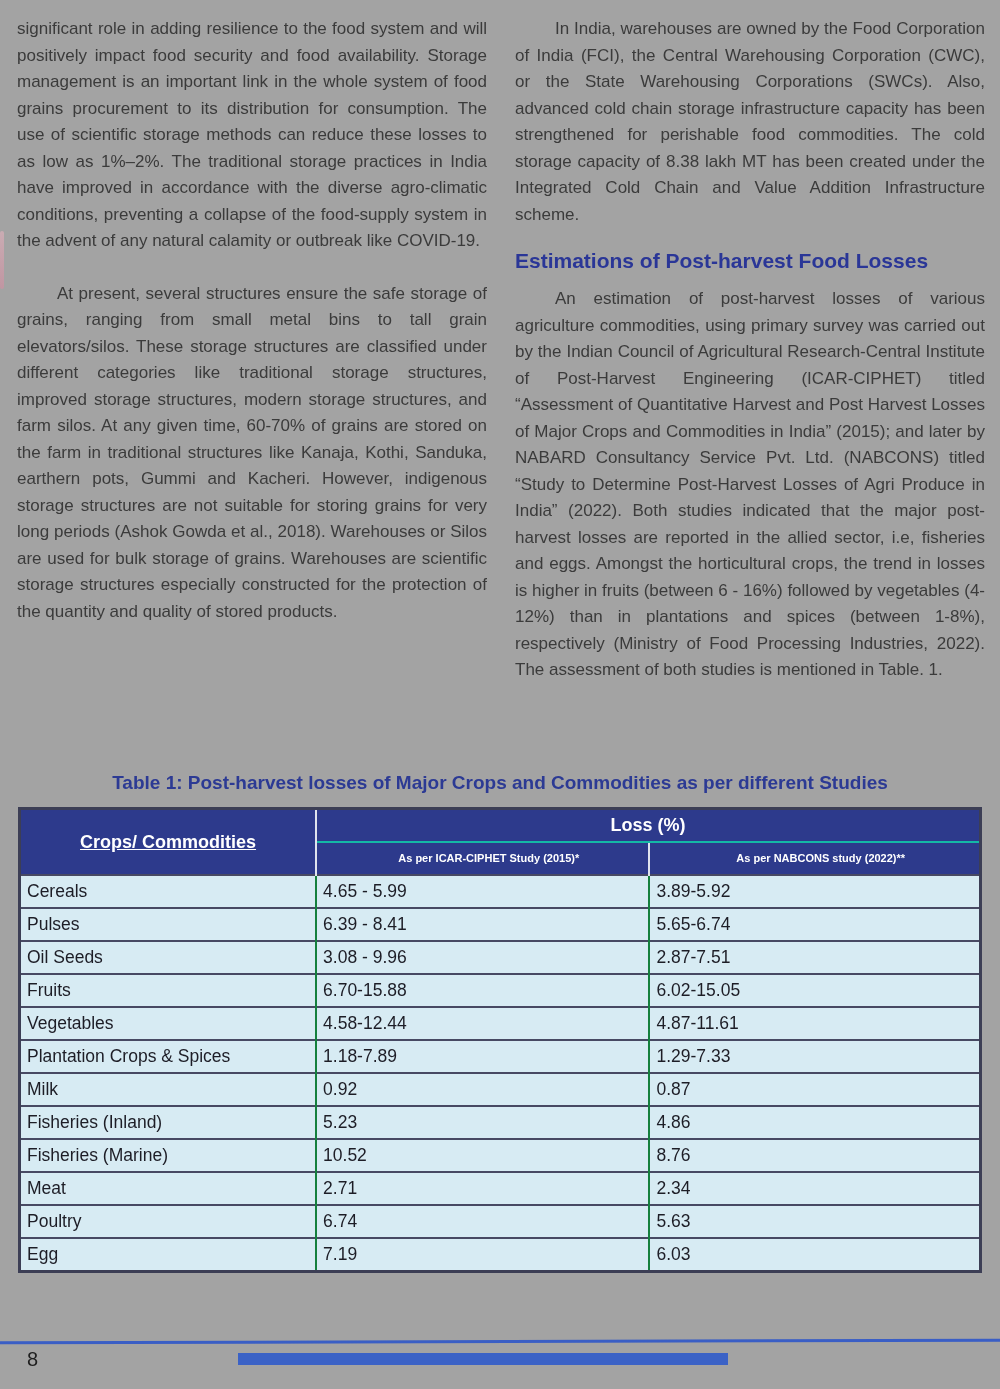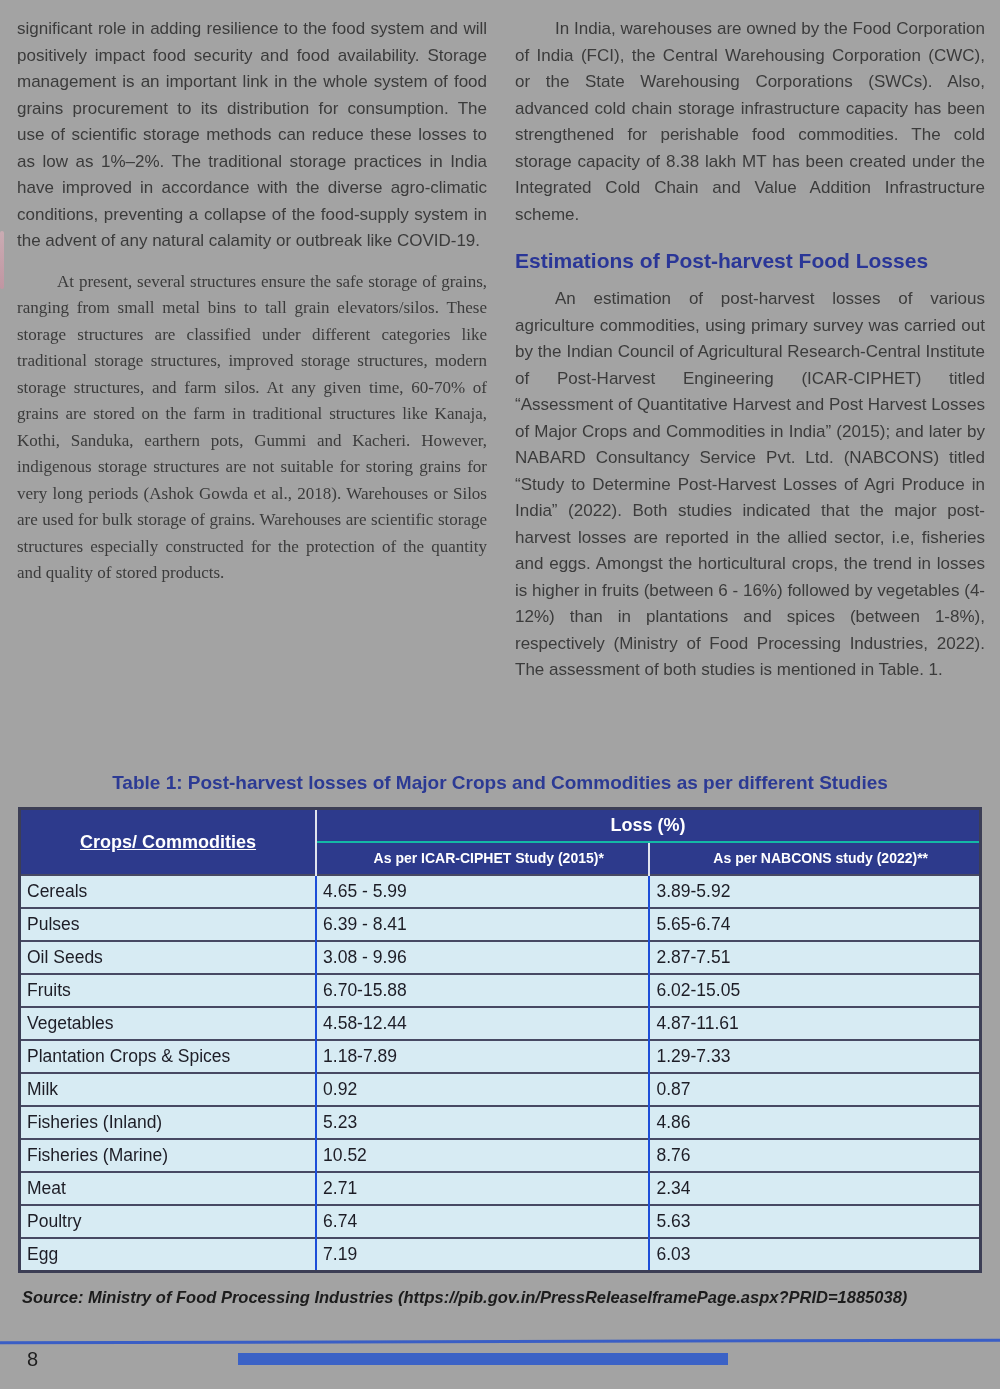--- a/index.html
+++ b/index.html
@@ -22,21 +22,21 @@
   }
   .col {
     flex:1;
     text-align:justify;
     font-size:17px;
     line-height:26.5px;
     color:#3b3b3b;
   }
   .para { margin:0; }
   .para.indent { text-indent:40px; }
-  .para + .para { margin-top:14px;font-family:Liberation Serif, serif; }
+  .para + .para { margin-top:26px; }
   .section-heading {
     font-size:21px;
     font-weight:bold;
     color:#2a3697;
     margin:20px 0 13px 0;
     text-align:left;
     line-height:25px;
   }
   
   .table-title {
@@ -62,32 +62,32 @@
   thead th {
     background:#2d3a8c;
     color:#ffffff;
     font-weight:bold;
     padding:4px 4px;
     font-size:18px;
     line-height:23px;
   }
   th.crops-th { border-right:2px solid #dfe3ee;text-decoration:underline; }
   th.loss-th  { border-bottom:2px solid #14b8a6; }
-  th.sub-th   { font-size:14px;padding-left:16px; }
+  th.sub-th   { font-size:11px;padding-left:16px; }
   th.sub1     { border-right:2px solid #dfe3ee; }
   tbody td {
     background:#d7ebf3;
     text-align:left;
     font-size:17.5px;
     color:#1d1d26;
     padding:4px 6px;
     line-height:23px;
     border-top:2px solid #474963;
   }
-  tbody td + td { border-left:2px solid #1d4ed8; }
+  tbody td + td { border-left:2px solid #15803d; }
   
   .source-line {
     margin:15px 20px 0 22px;
     font-style:italic;
     font-weight:600;
     font-size:16.5px;
     color:#1c1c1c;
   }
   
   .footer-rule {
@@ -226,19 +226,18 @@
         </tr>
         <tr>
           <td>Egg</td>
           <td>7.19</td>
           <td>6.03</td>
         </tr>
       </tbody>
     </table>
   </div>
 
-  <div class="source-line">Source: Ministry of Food Processing Industries (https://pib.gov.in/PressReleaseIframePage.aspx?PRID=1885038)</div>
 
   <div class="footer-rule"></div>
   <div class="page-number">8</div>
   <div class="footer-bar"></div>
 
 </div>
 
 </body></html>

